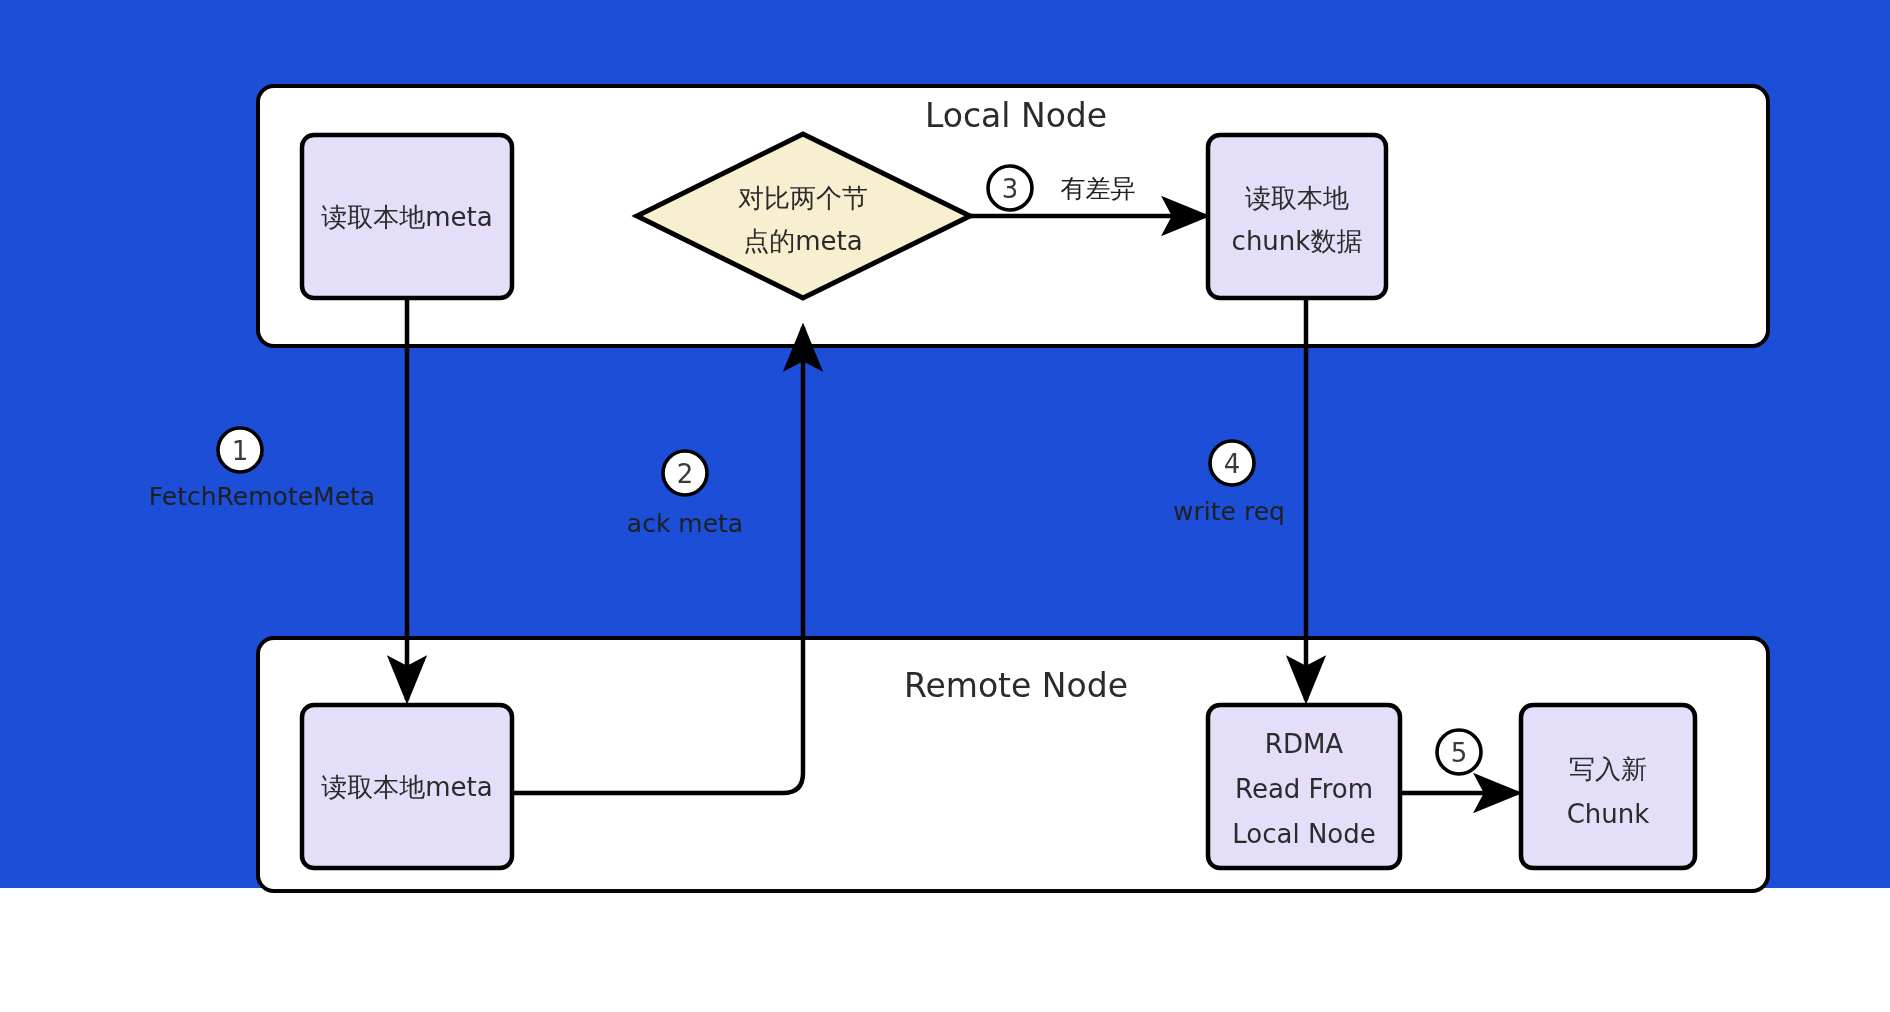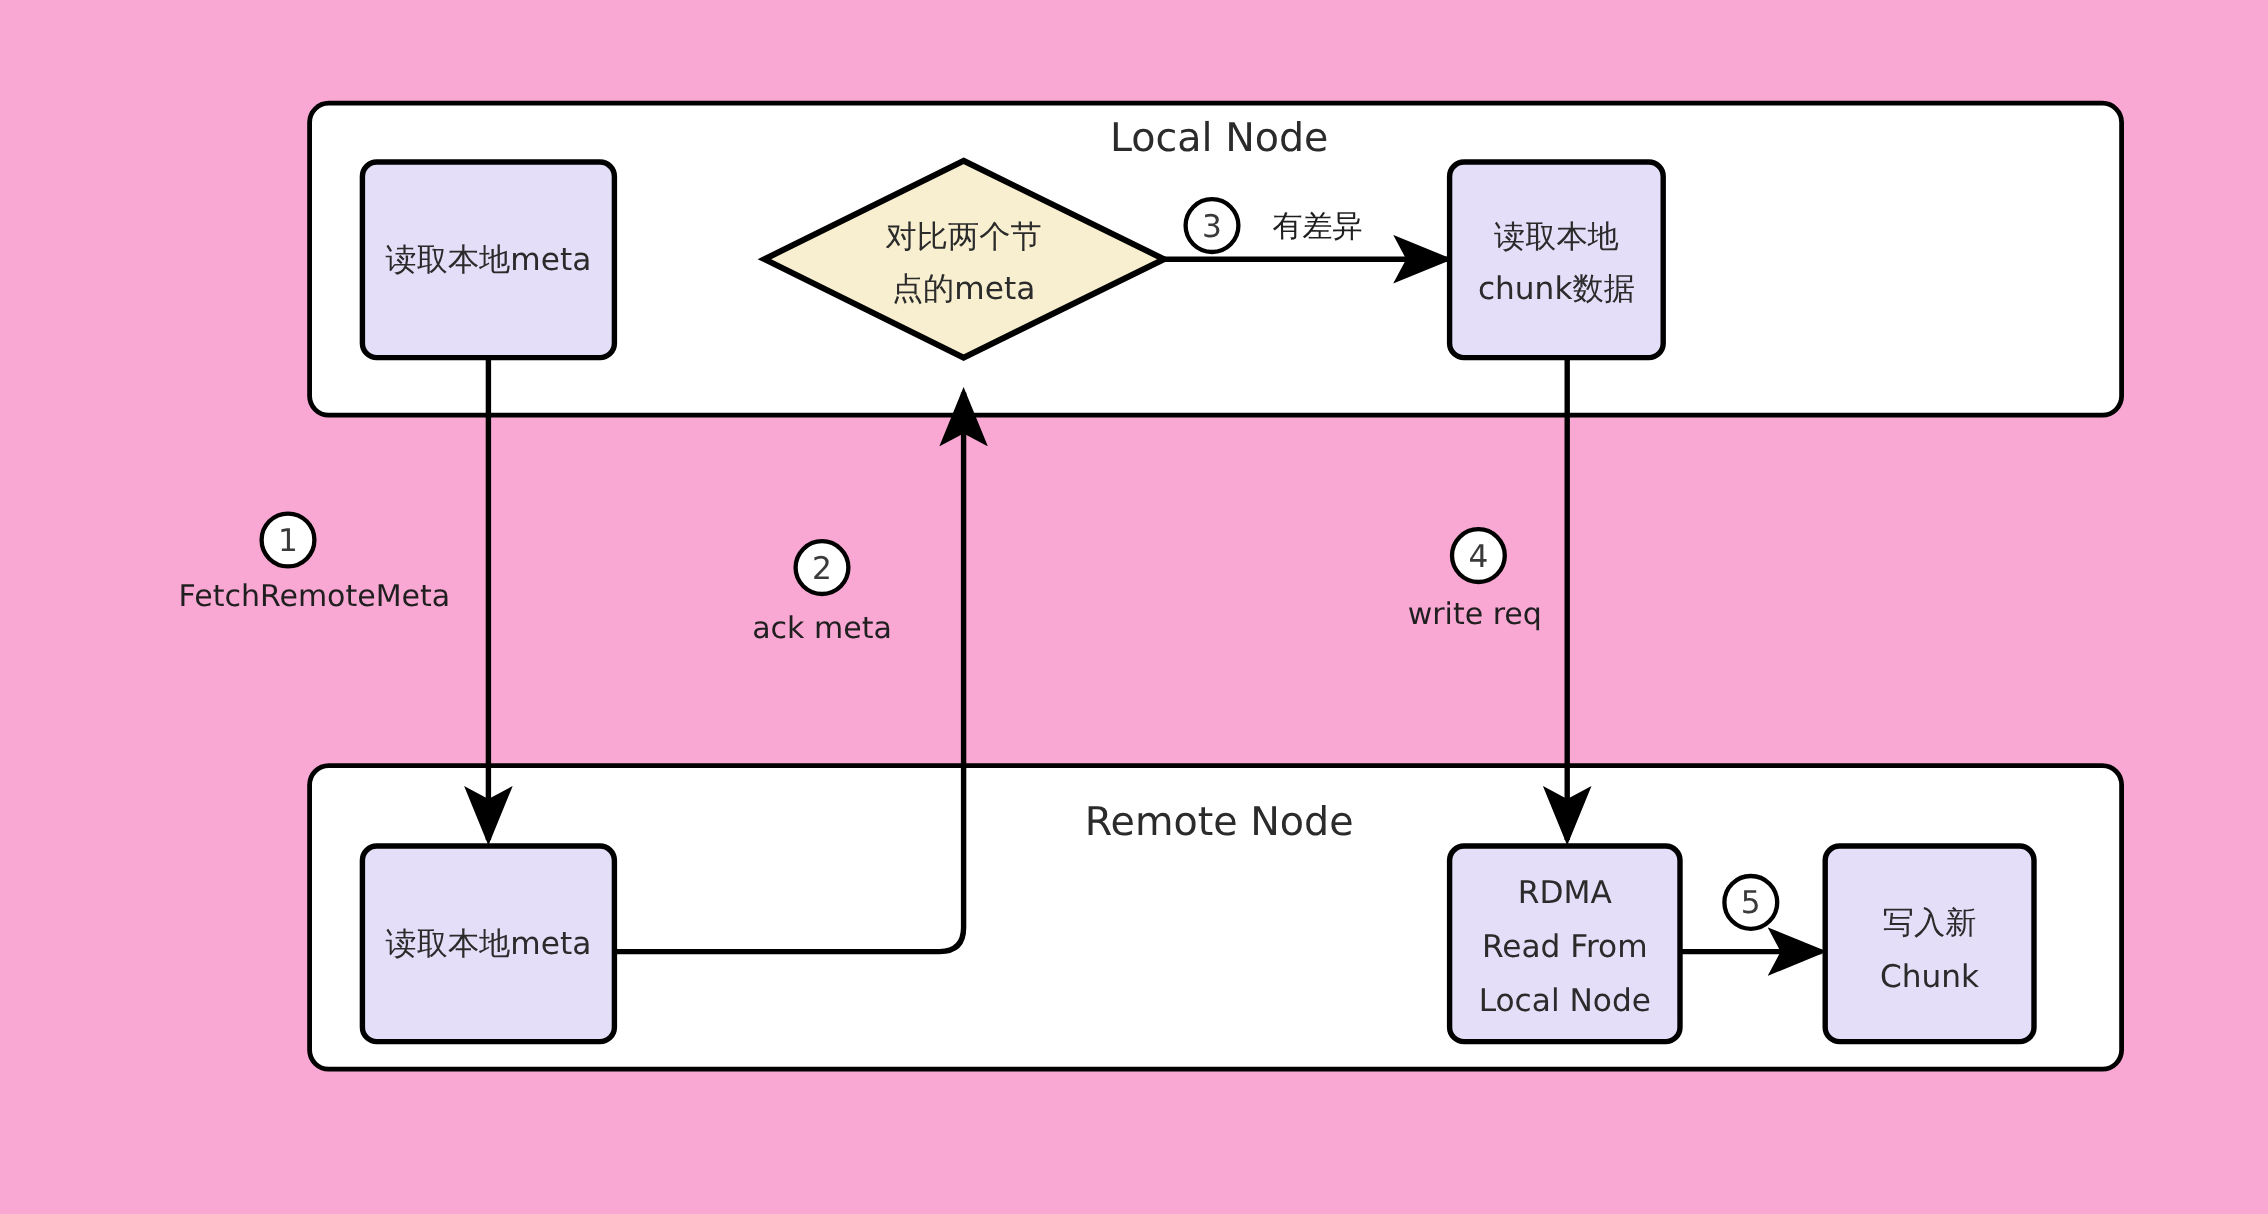--- a/index.html
+++ b/index.html
@@ -9,22 +9,22 @@
   }
   body {
     width: 1890px;
     height: 1012px;
     font-family: "DejaVu Sans", "Liberation Sans", sans-serif;
     overflow: hidden;
   }
   #stage {
     position: relative;
     width: 1890px;
-    height: 1012px;
-    background: #f9a8d4;
+    height: 888px;
+    background: #1d4ed8;
   }
   svg#diagram {
     position: absolute;
     top: 0;
     left: 0;
     width: 1890px;
     height: 1012px;
   }
   .cluster-rect {
     fill: #ffffff;

